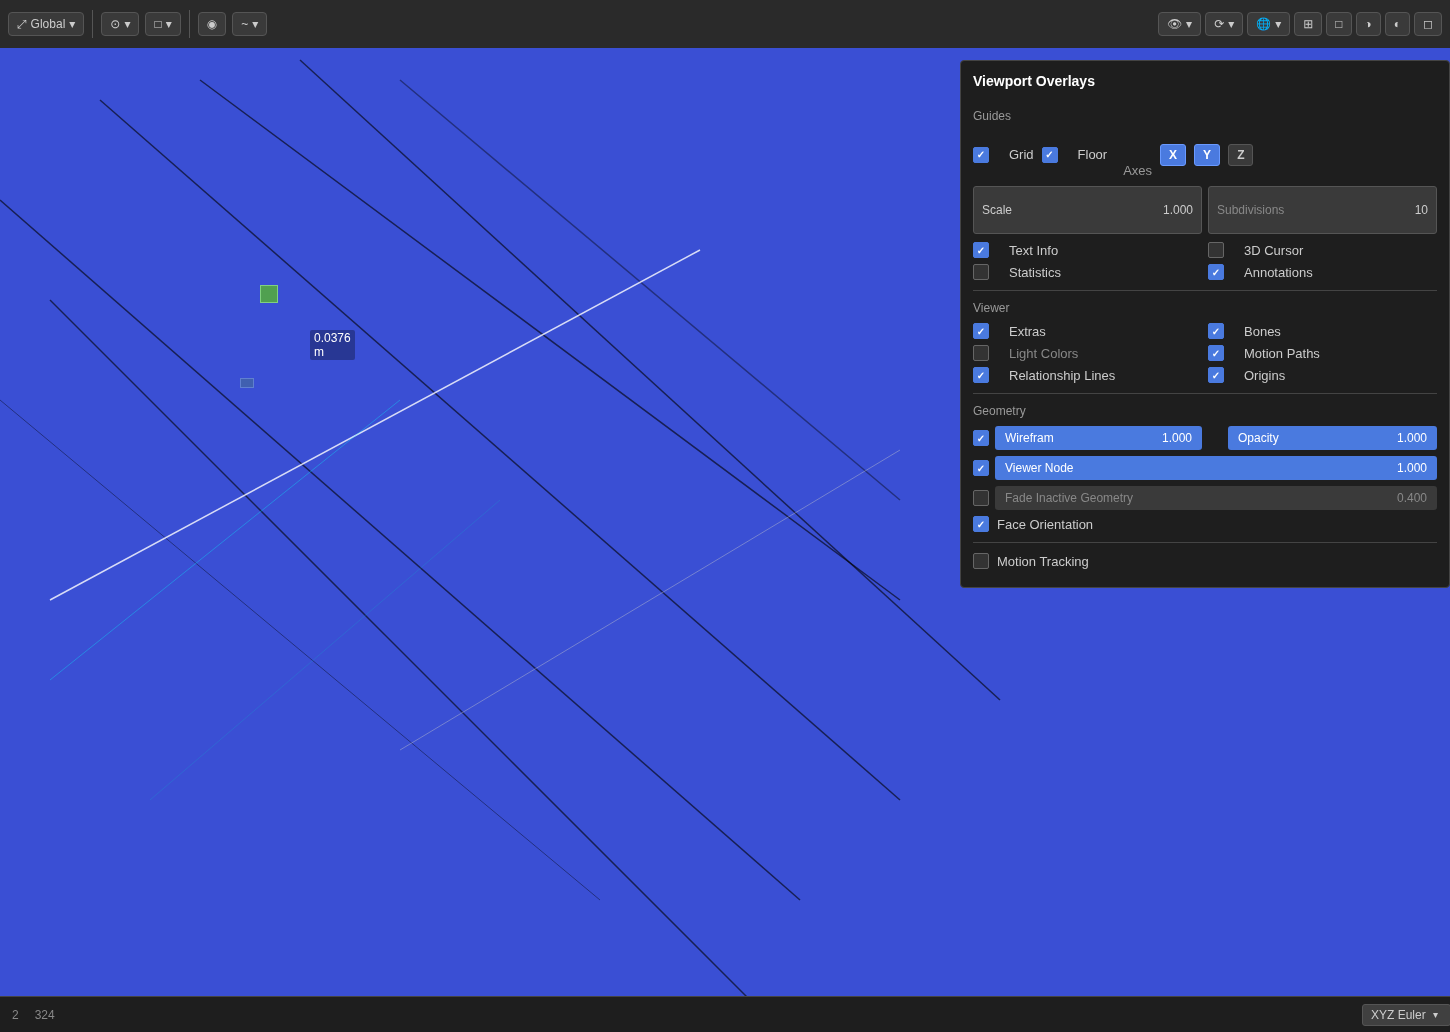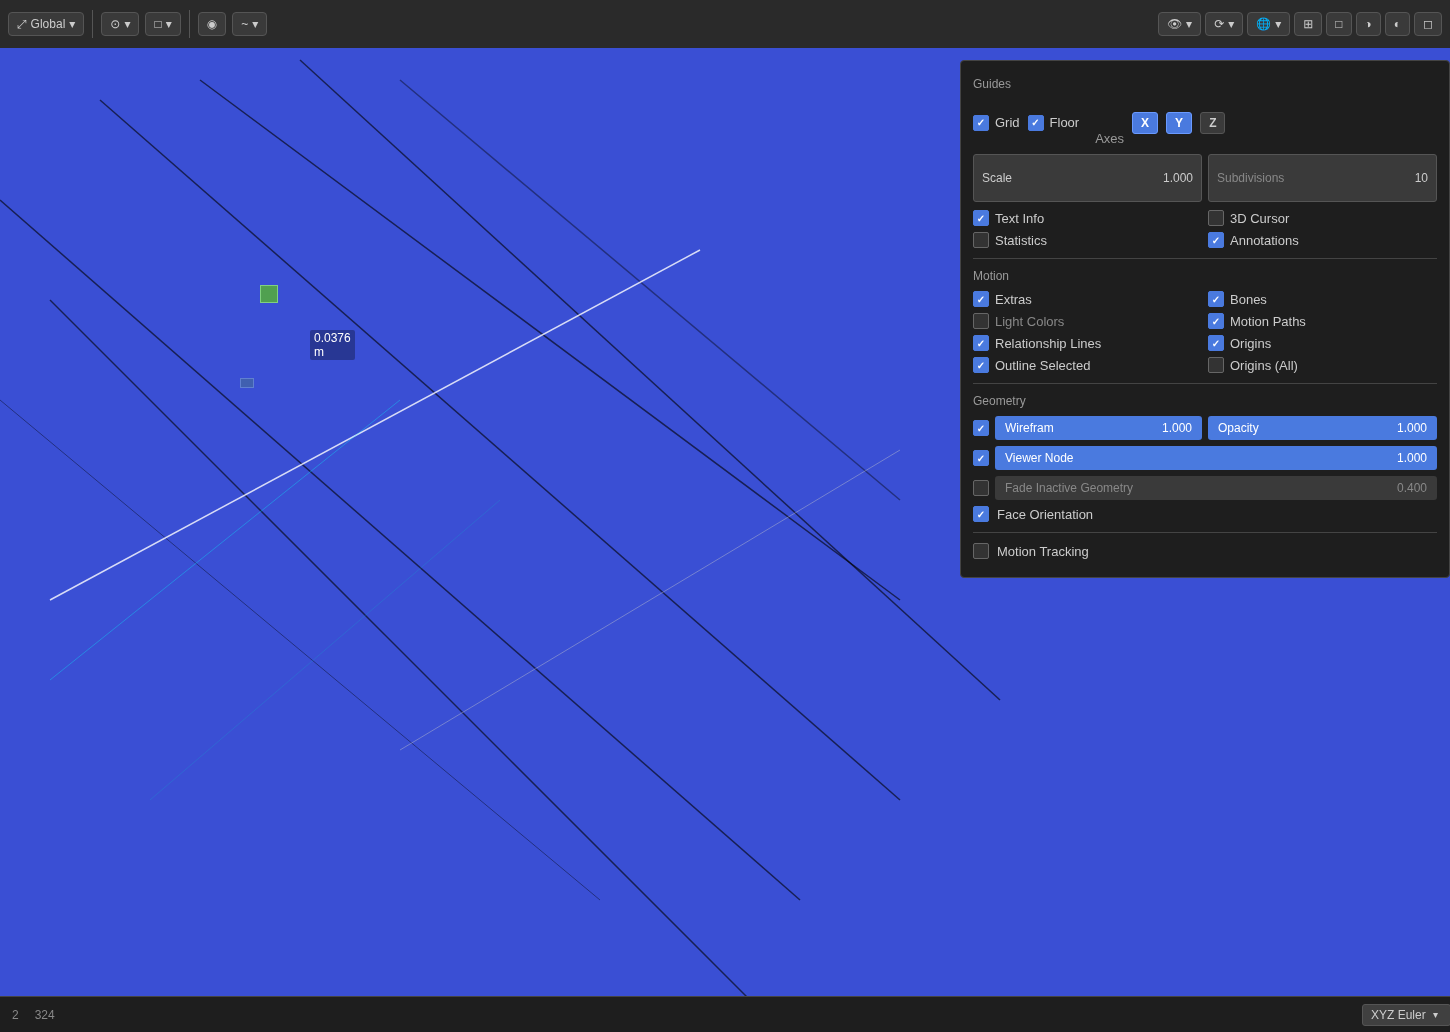--- a/index.html
+++ b/index.html
@@ -105,21 +105,21 @@
     .row-two-col {
       display: grid;
       grid-template-columns: 1fr 1fr;
       gap: 6px;
       margin-bottom: 6px;
     }
 
     .col-item {
       display: flex;
       align-items: center;
-      gap: 6px;
+      gap: 20px;
     }
 
     
     .cb {
       width: 16px;
       height: 16px;
       border: 1px solid #666;
       background: #2a2a2a;
       border-radius: 2px;
       display: inline-flex;
@@ -382,20 +382,21 @@
     <button class="toolbar-btn">
       <span>◐</span>
     </button>
     <button class="toolbar-btn">
       <span>◻</span>
     </button>
   </div>
 </div>
 
 <div id="overlay-panel">
+  <div class="panel-title">Viewport Overlays</div>
 
   <div class="section-label">Guides</div>
 
   <div class="guides-row">
     <div class="col-item">
       <div class="cb checked"></div>
       <span>Grid</span>
     </div>
     <div class="col-item">
       <div class="cb checked"></div>
@@ -435,21 +436,21 @@
       <span>Statistics</span>
     </div>
     <div class="col-item">
       <div class="cb checked"></div>
       <span>Annotations</span>
     </div>
   </div>
 
   <div class="divider"></div>
 
-  <div class="section-label">Motion</div>
+  <div class="section-label">Viewer</div>
 
   <div class="row-two-col">
     <div class="col-item">
       <div class="cb checked"></div>
       <span>Extras</span>
     </div>
     <div class="col-item">
       <div class="cb checked"></div>
       <span>Bones</span>
     </div>
@@ -470,44 +471,34 @@
     <div class="col-item">
       <div class="cb checked"></div>
       <span>Relationship Lines</span>
     </div>
     <div class="col-item">
       <div class="cb checked"></div>
       <span>Origins</span>
     </div>
   </div>
 
-  <div class="row-two-col">
-    <div class="col-item">
-      <div class="cb checked"></div>
-      <span>Outline Selected</span>
-    </div>
-    <div class="col-item">
-      <div class="cb unchecked"></div>
-      <span>Origins (All)</span>
-    </div>
-  </div>
 
   <div class="divider"></div>
 
   <div class="section-label">Geometry</div>
 
   <div class="two-sliders">
     <div style="display:flex;align-items:center;gap:6px;">
       <div class="cb checked"></div>
       <button class="slider-btn">
         <span>Wirefram</span>
         <span>1.000</span>
       </button>
     </div>
-    <div style="display:flex;align-items:center;gap:6px;">
+    <div style="display:flex;align-items:center;gap:6px;margin-left:20px;">
       <button class="slider-btn" style="background:#4a7adf;">
         <span>Opacity</span>
         <span>1.000</span>
       </button>
     </div>
   </div>
 
   <div style="display:flex;align-items:center;gap:6px;margin-bottom:6px;">
     <div class="cb checked"></div>
     <button class="slider-btn" style="background:#4a7adf;">

